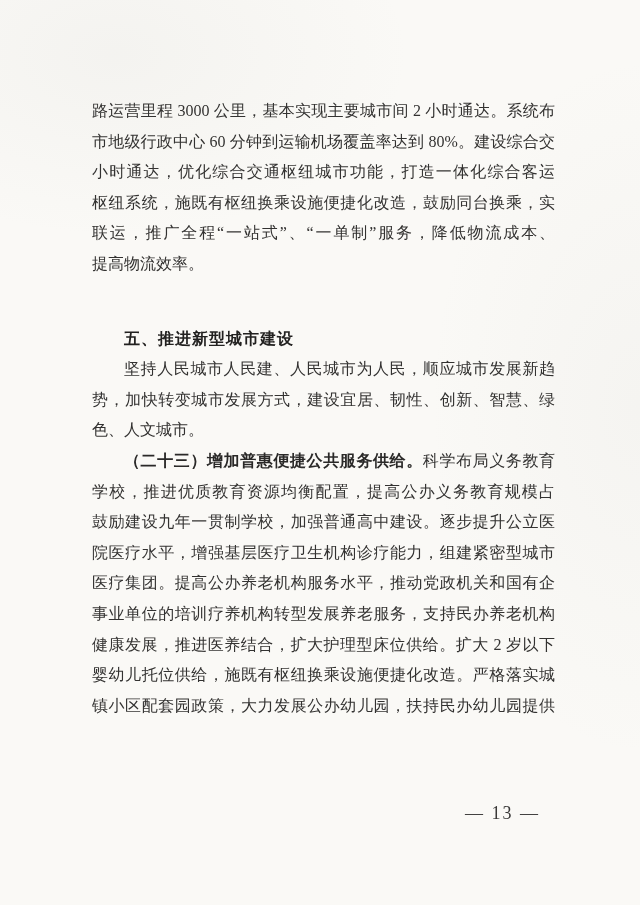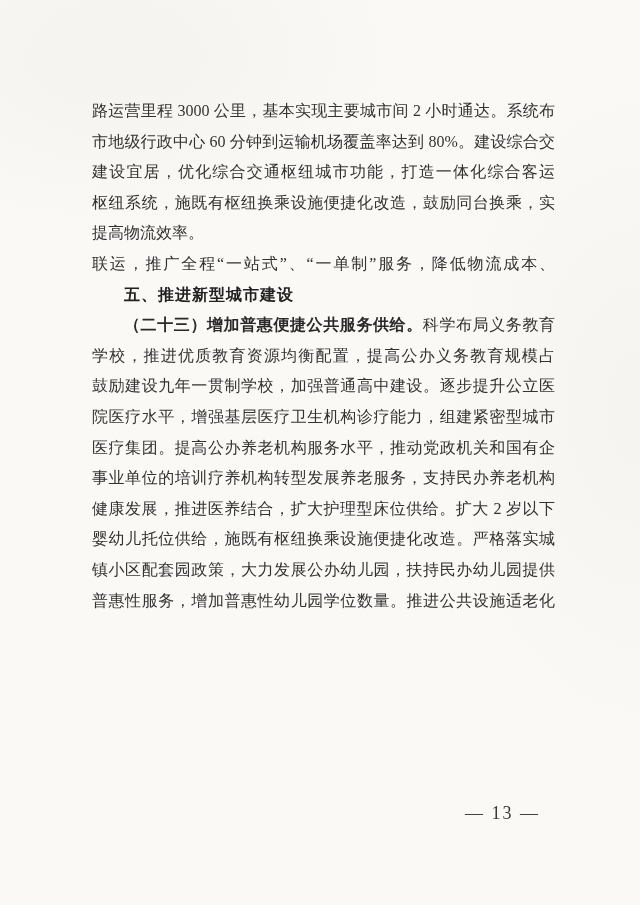--- a/index.html
+++ b/index.html
@@ -44,20 +44,21 @@
 
   .line.indent {
     text-indent: 32px;
   }
 
   .heading .line {
     font-weight: 700;
     font-family: "Liberation Sans", sans-serif;
     color: #222120;
     letter-spacing: 1px;
+    margin-top: 44px;
   }
 
   .lead-bold {
     font-weight: 700;
     font-family: Liberation Sans, sans-serif;
     color: #2a2928;
   }
 
   .footer {
     position: absolute;
@@ -69,37 +70,41 @@
   }
 </style>
 </head>
 <body>
 
 <div class="page">
   <div class="text-block">
       <div class="block paragraph">
         <div class="line">路运营里程 3000 公里，基本实现主要城市间 2 小时通达。系统布</div>
         <div class="line">市地级行政中心 60 分钟到运输机场覆盖率达到 80%。建设综合交</div>
-        <div class="line">建设宜居，优化综合交通枢纽城市功能，打造一体化综合客运</div>
+        <div class="line">小时通达，优化综合交通枢纽城市功能，打造一体化综合客运</div>
         <div class="line">枢纽系统，施既有枢纽换乘设施便捷化改造，鼓励同台换乘，实</div>
+        <div class="line">联运，推广全程“一站式”、“一单制”服务，降低物流成本、</div>
         <div class="line last">提高物流效率。</div>
-        <div class="line">联运，推广全程“一站式”、“一单制”服务，降低物流成本、</div>
       </div>
       <div class="block heading">
         <div class="line indent last">五、推进新型城市建设</div>
+      </div>
+      <div class="block paragraph">
+        <div class="line indent">坚持人民城市人民建、人民城市为人民，顺应城市发展新趋</div>
+        <div class="line">势，加快转变城市发展方式，建设宜居、韧性、创新、智慧、绿</div>
+        <div class="line last">色、人文城市。</div>
       </div>
       <div class="block paragraph">
         <div class="line indent"><b class="lead-bold">（二十三）增加普惠便捷公共服务供给。</b>科学布局义务教育</div>
         <div class="line">学校，推进优质教育资源均衡配置，提高公办义务教育规模占比，</div>
         <div class="line">鼓励建设九年一贯制学校，加强普通高中建设。逐步提升公立医</div>
         <div class="line">院医疗水平，增强基层医疗卫生机构诊疗能力，组建紧密型城市</div>
         <div class="line">医疗集团。提高公办养老机构服务水平，推动党政机关和国有企</div>
         <div class="line">事业单位的培训疗养机构转型发展养老服务，支持民办养老机构</div>
         <div class="line">健康发展，推进医养结合，扩大护理型床位供给。扩大 2 岁以下</div>
         <div class="line">婴幼儿托位供给，施既有枢纽换乘设施便捷化改造。严格落实城</div>
         <div class="line">镇小区配套园政策，大力发展公办幼儿园，扶持民办幼儿园提供</div>
-        <div class="line">普惠性服务，增加普惠性幼儿园学位数量。推进公共设施适老化</div>
       </div>
     </div>
   <div class="footer">
     <span>— 13 —</span>
   </div>
 </div>
 
 </body></html>

